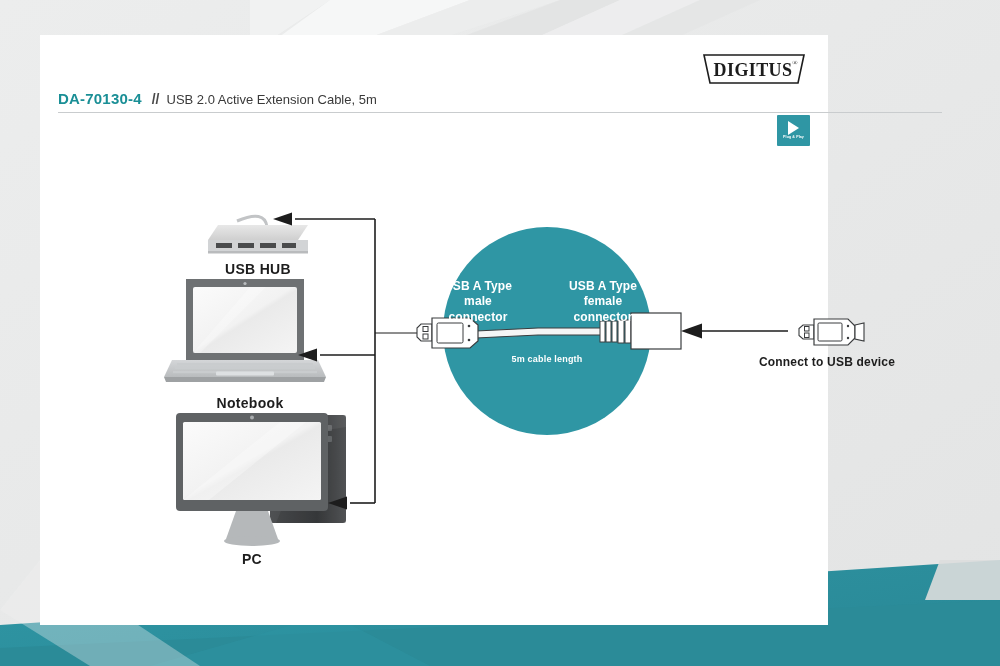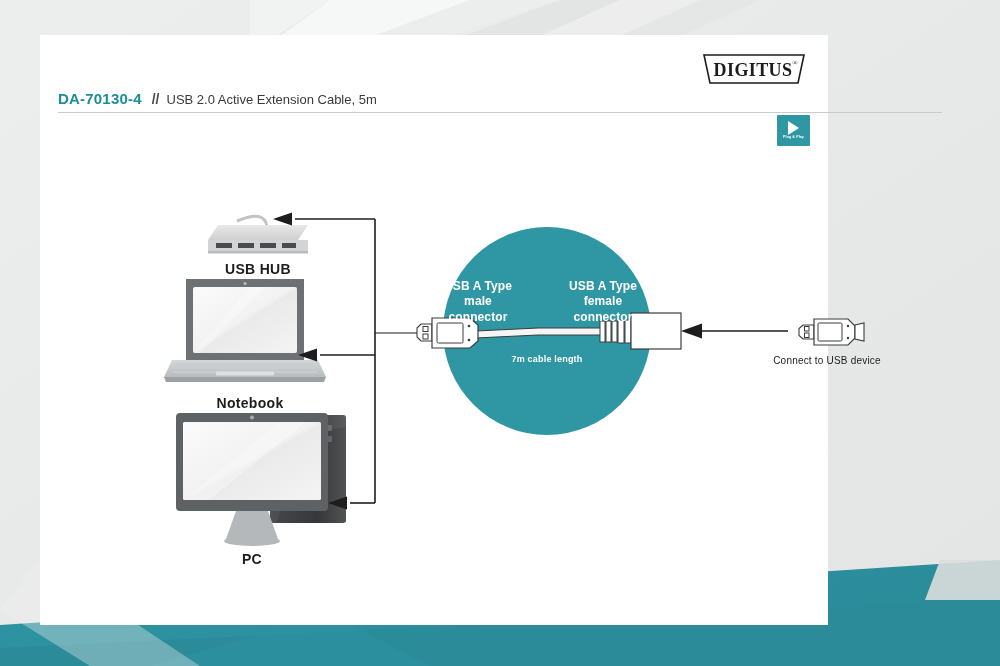--- a/index.html
+++ b/index.html
@@ -52,21 +52,21 @@
   .circ-label{
     position:absolute;text-align:center;color:#ffffff;
     font-size:12px;font-weight:bold;line-height:1.28;letter-spacing:.1px;
   }
   .cable-len{
     position:absolute;text-align:center;color:#ffffff;
     font-size:9px;font-weight:bold;letter-spacing:.2px;
   }
   .right-label{
     position:absolute;text-align:center;color:#1d1d1d;
-    font-size:10px;font-weight:normal;letter-spacing:.2px;
+    font-size:12px;font-weight:bold;letter-spacing:.2px;
   }
 </style>
 </head>
 <body>
 
 <div class="bg-facets">
   <svg viewBox="0 0 1000 666" xmlns="http://www.w3.org/2000/svg">
     <defs>
       <linearGradient id="bgGrad" x1="0" y1="0" x2="1" y2="1">
         <stop offset="0%" stop-color="#eceded"></stop>
@@ -246,17 +246,17 @@
     <div class="circ-label" style="left:388px;top:244px;width:100px;">
       <div>USB A Type</div>
       <div>male</div>
       <div>connector</div>
     </div>
     <div class="circ-label" style="left:513px;top:244px;width:100px;">
       <div>USB A Type</div>
       <div>female</div>
       <div>connector</div>
     </div>
-    <div class="cable-len" style="left:437px;top:319px;width:140px;">7m cable length</div>
+    <div class="cable-len" style="left:437px;top:319px;width:140px;">5m cable length</div>
 
     <div class="right-label" style="left:652px;top:320px;width:270px;">Connect to USB device</div>
   </div>
 </div>
 
 </body></html>

